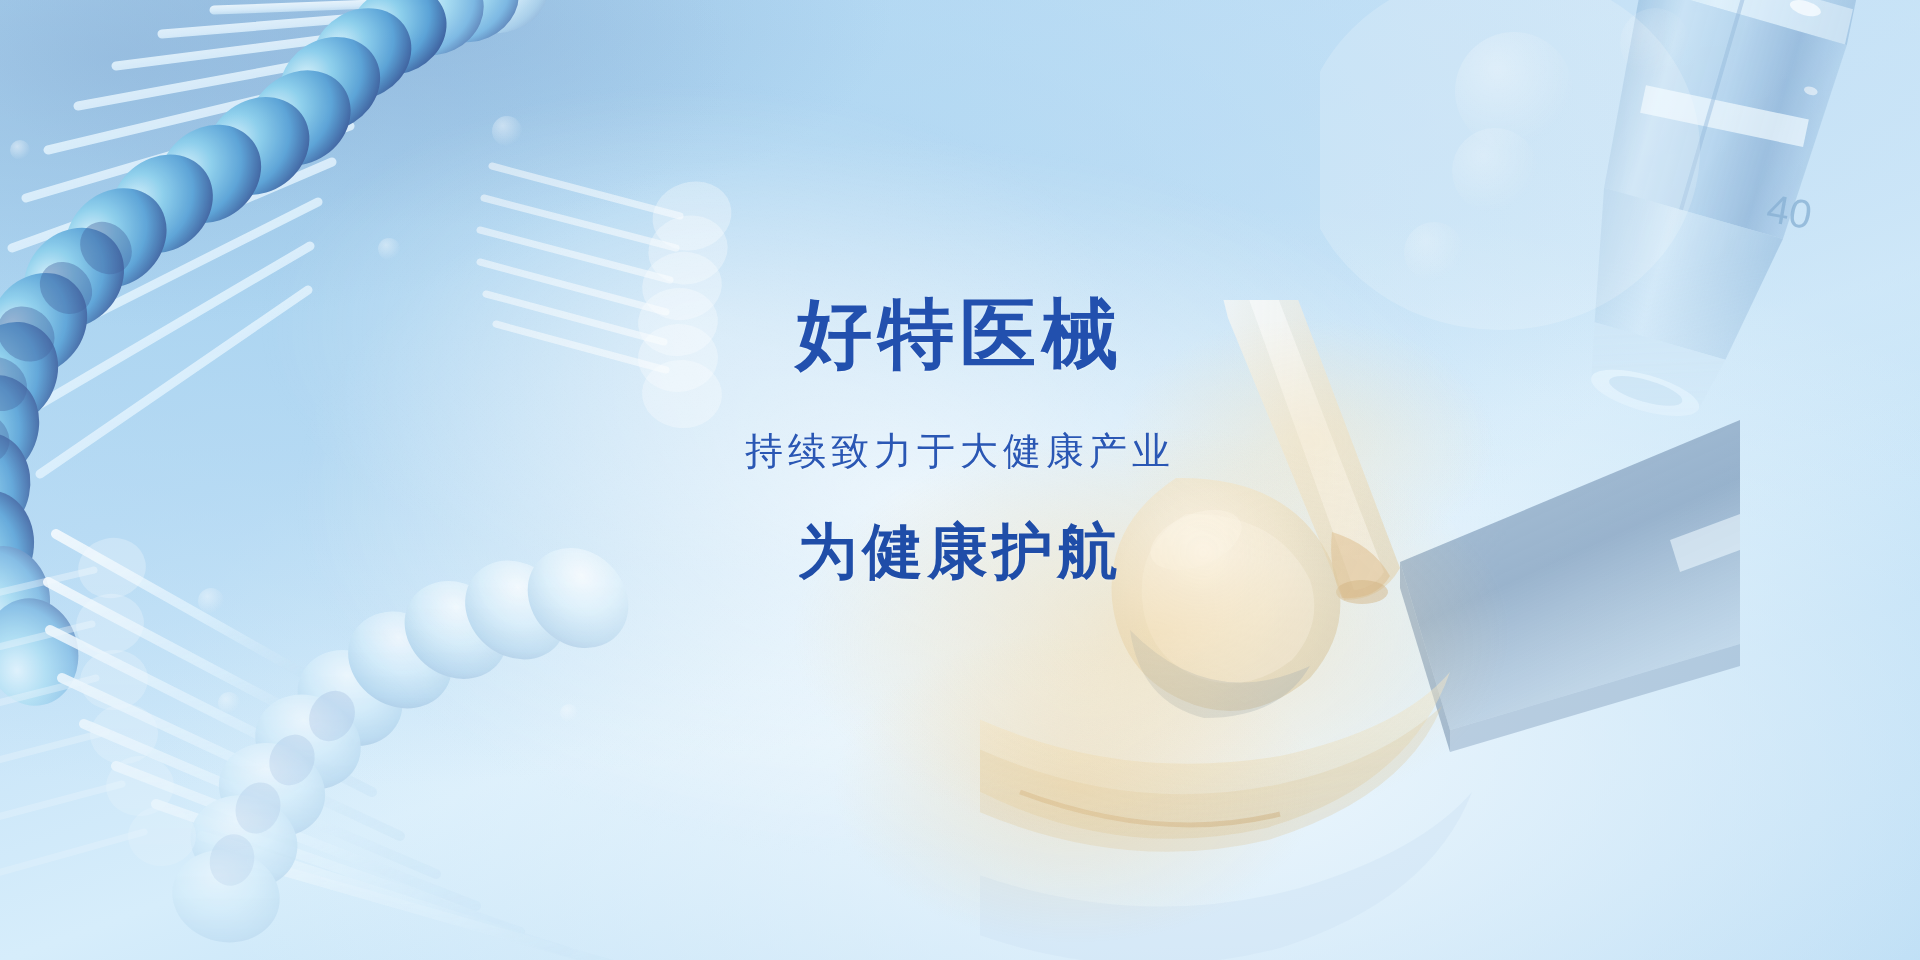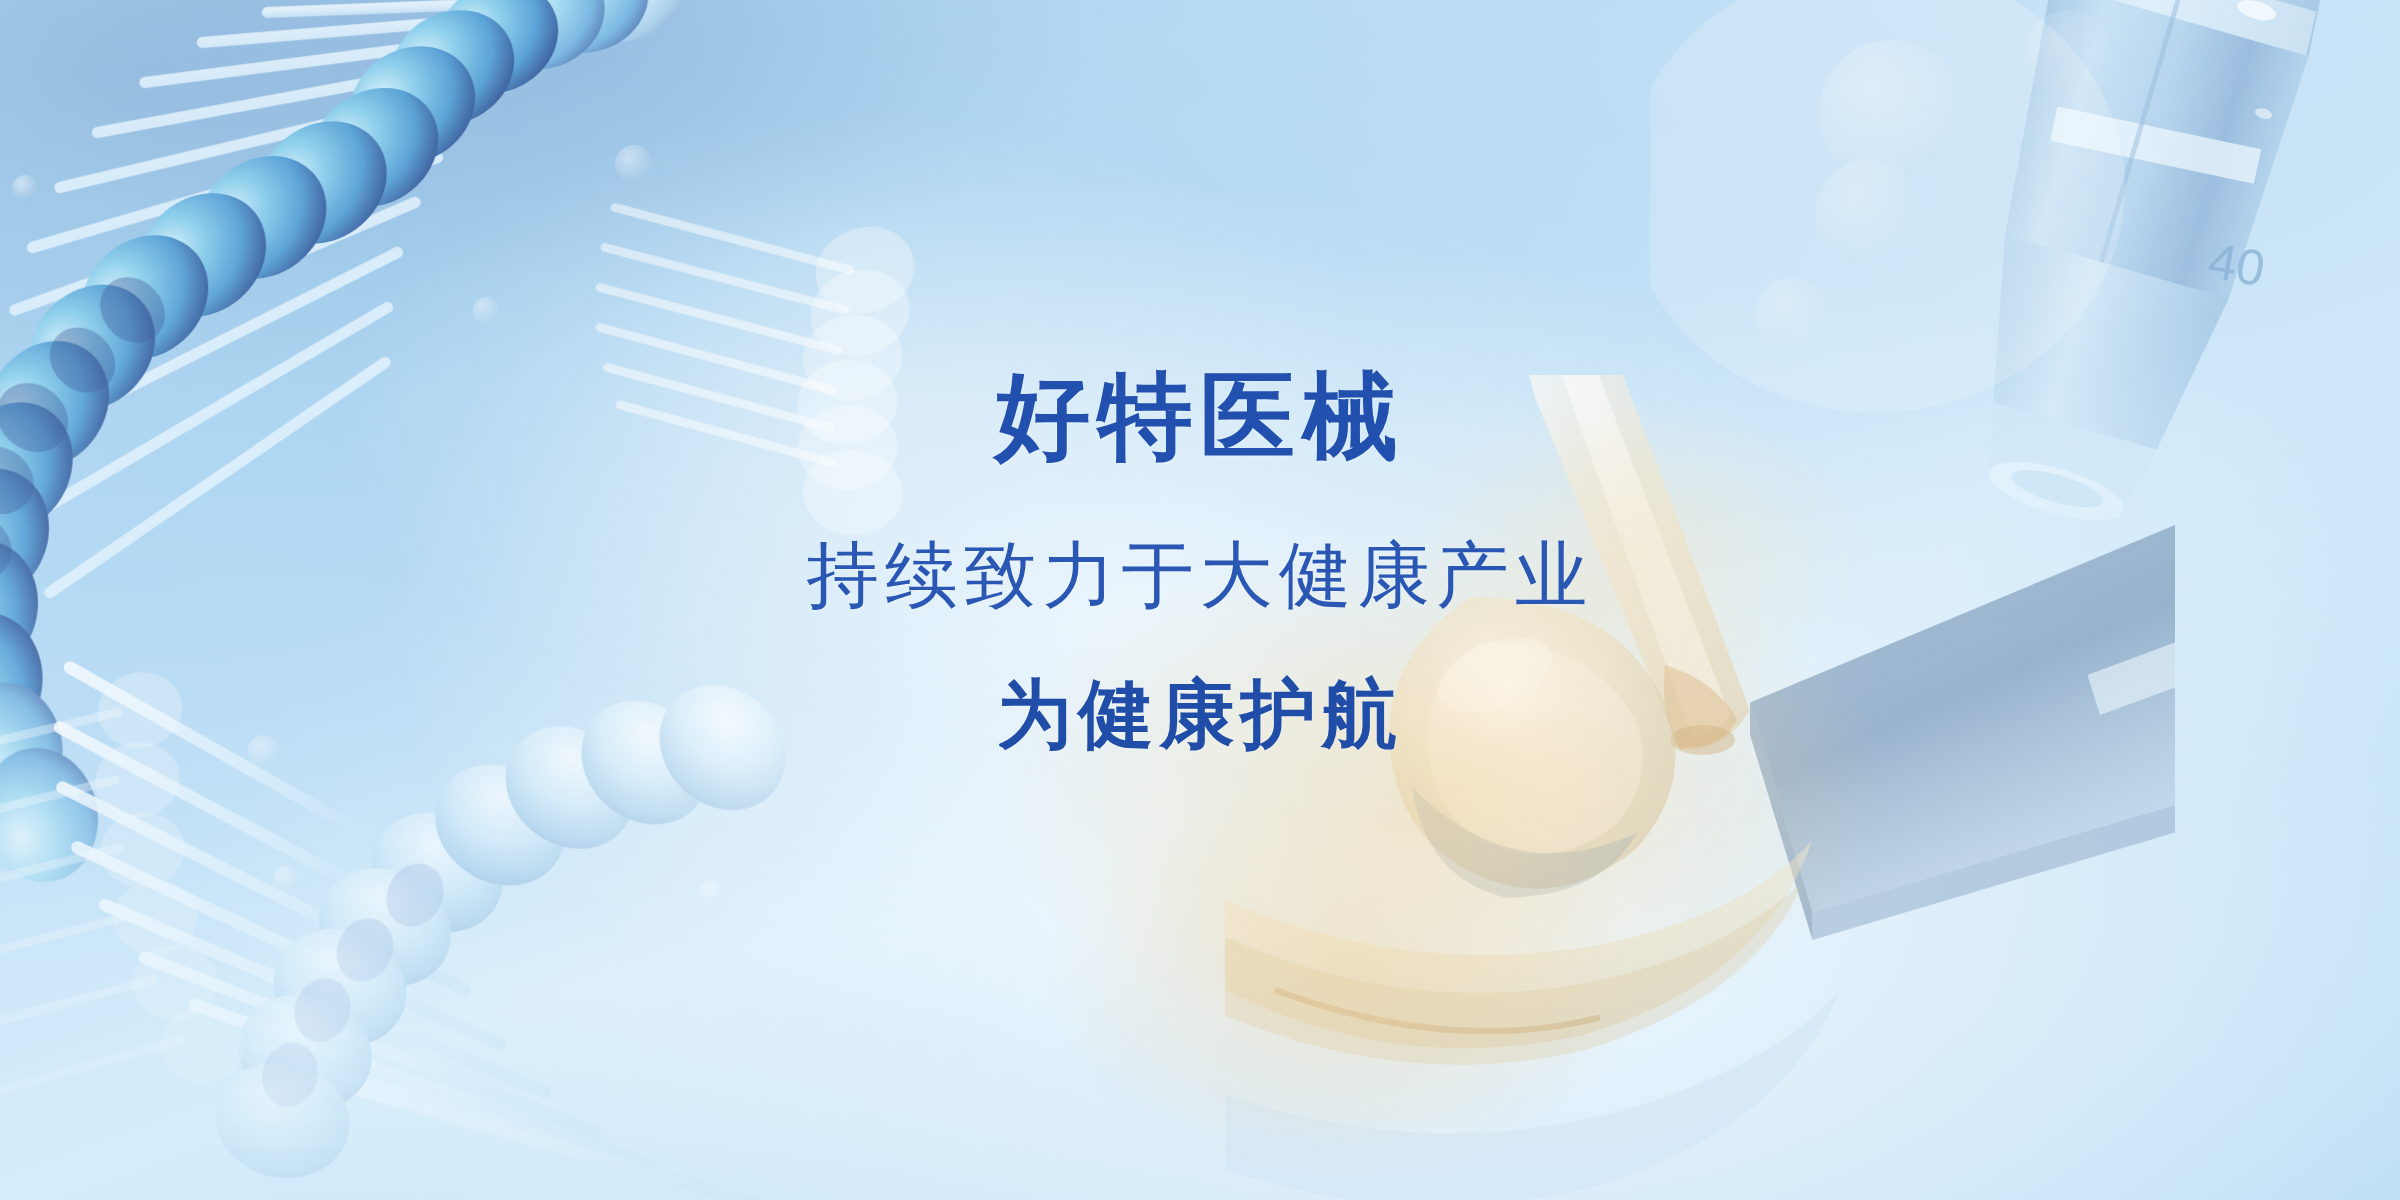--- a/index.html
+++ b/index.html
@@ -74,21 +74,21 @@
   .headline {
     font-size: 76px;
     font-weight: 700;
     letter-spacing: 6px;
     line-height: 1;
     color: #2250ae;
     margin: 0;
     text-shadow: 0 1px 2px rgba(255,255,255,.35);
   }
   .subline {
-    font-size: 58px;
+    font-size: 38px;
     font-weight: 400;
     letter-spacing: 5px;
     line-height: 1;
     color: #2a57b4;
     margin: 0;
     padding-top: 60px;
     text-shadow: 0 1px 2px rgba(255,255,255,.30);
   }
   .tagline {
     font-size: 60px;

